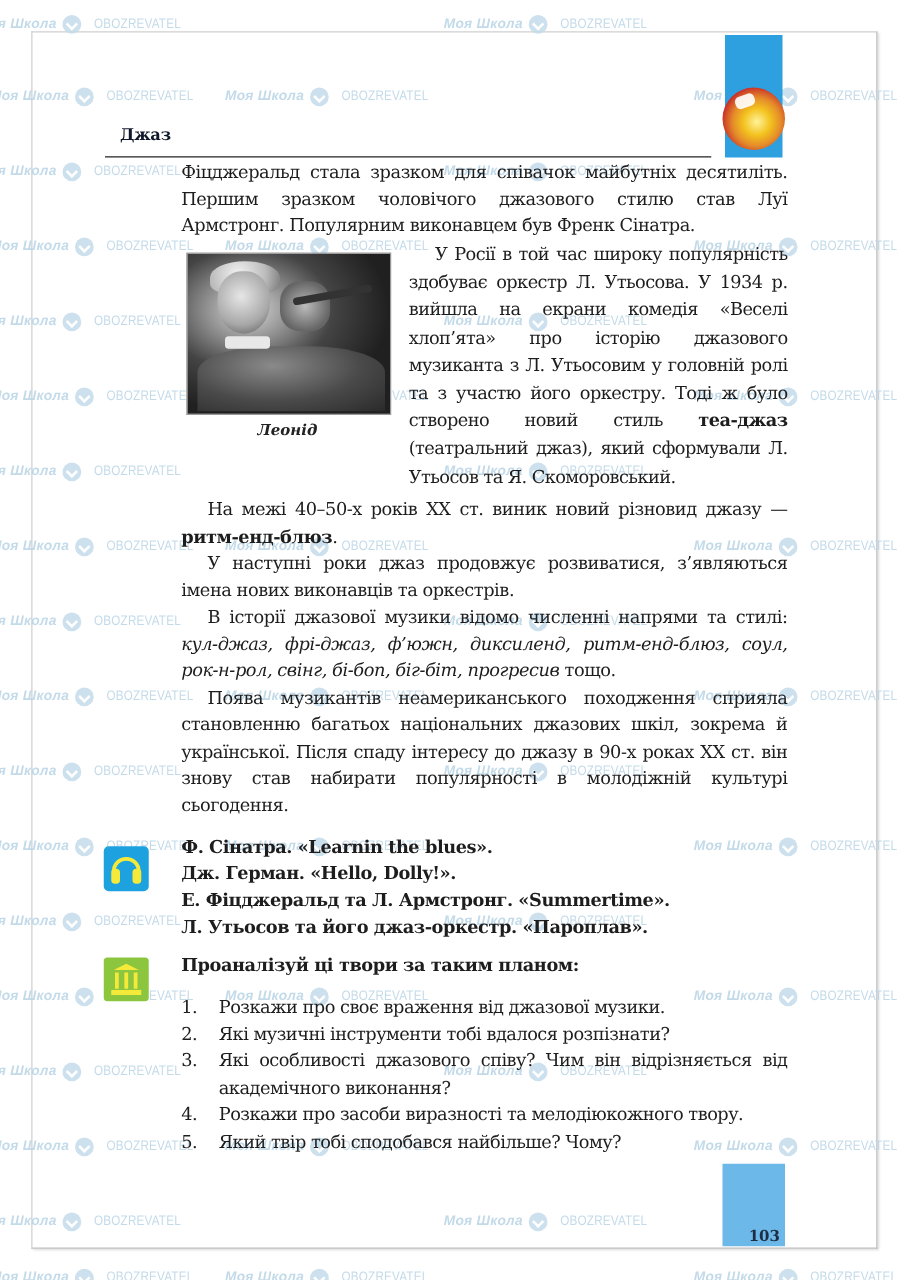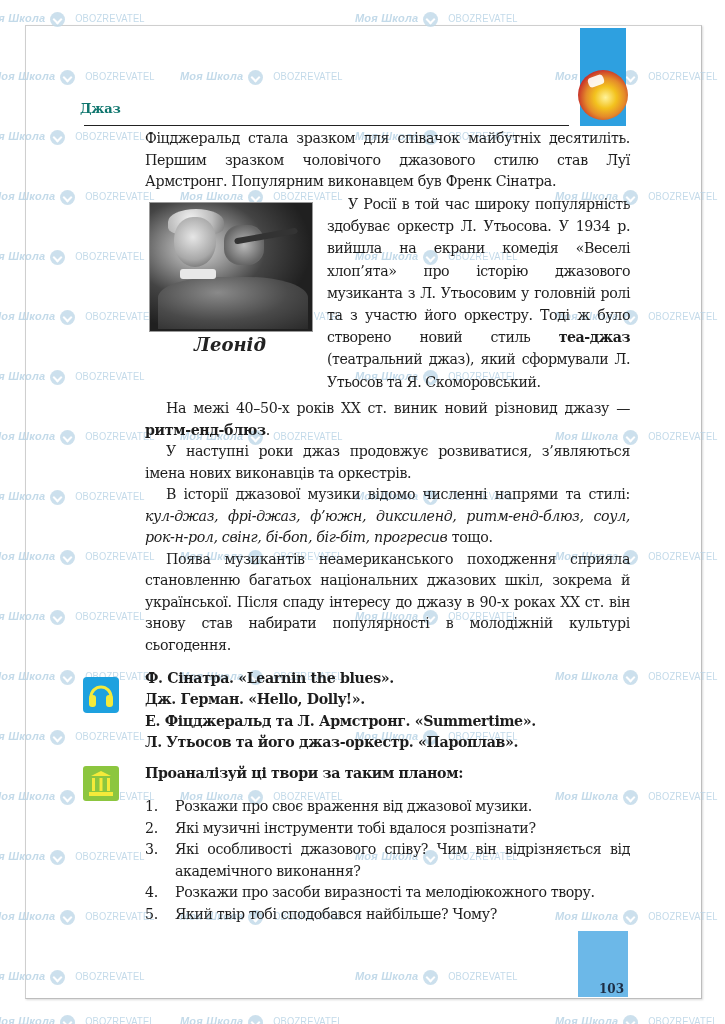--- a/index.html
+++ b/index.html
@@ -10,21 +10,21 @@
                 box-shadow:1px 1px 2px rgba(0,0,0,0.15); background:#fff; }
   .wm { position:absolute; font-family:"Liberation Sans",sans-serif; font-size:11px; color:#b9d4e6;
         white-space:nowrap; pointer-events:none; letter-spacing:0.2px; opacity:0.85; }
   .wm .ms { font-style:italic; font-weight:bold; margin-right:5px; }
   .wm .circ { display:inline-block; width:15px; height:15px; border-radius:50%; background:#c4dbea;
               vertical-align:middle; margin-right:4px; position:relative; }
   .wm .circ::after { content:""; position:absolute; left:4px; top:4px; width:5px; height:5px;
               border-left:2px solid #fff; border-bottom:2px solid #fff; transform:rotate(-45deg); }
   .wm .ob { font-family:"Liberation Sans",sans-serif; font-size:11px; transform:scaleX(0.85); display:inline-block; }
 
-  .header-title { position:absolute; left:80px; top:101px; font-size:13px; font-weight:bold; color:#0f766e;
+  .header-title { position:absolute; left:96px; top:101px; font-size:13px; font-weight:bold; color:#0f172a;
                   font-family:"DejaVu Serif",serif; letter-spacing:-0.2px; }
   .header-rule { position:absolute; left:84px; top:125px; width:485px; height:1px; background:#222; }
   .chapter-tab { position:absolute; left:580px; top:28px; width:46px; height:98px; background:#2ea0e0; }
   .chapter-emblem { position:absolute; left:578px; top:70px; width:50px; height:50px; border-radius:50%;
                     background:radial-gradient(circle at 55% 55%, #fff39a 0%, #f3c21e 28%, #e48a2a 50%, #c8302a 72%, #d9412f 100%); }
   .chapter-emblem::after { content:""; position:absolute; left:10px; top:6px; width:16px; height:10px; background:#fff; border-radius:4px; transform:rotate(-20deg); opacity:0.9; }
 
   .body-text { position:absolute; left:145px; width:485px; font-size:14.2px; line-height:21.5px;
                text-align:justify; color:#1d1d1d; font-family:"DejaVu Serif",serif; letter-spacing:-0.35px; }
   .body-text p { margin:0; }
@@ -38,21 +38,21 @@
   .photo .hair { position:absolute; left:18px; top:6px; width:56px; height:26px; border-radius:50% 50% 30% 30%;
                  background:radial-gradient(circle at 40% 40%, #f2f2f2, #bbb 60%, #777); }
   .photo .hands { position:absolute; left:74px; top:22px; width:40px; height:40px; border-radius:40%;
                   background:radial-gradient(circle, #bbb, #666 70%); }
   .photo .clarinet { position:absolute; left:84px; top:30px; width:64px; height:6px; background:#333;
                      transform:rotate(-10deg); border-radius:3px; }
   .photo .collar { position:absolute; left:30px; top:66px; width:36px; height:10px; background:#e8e8e8; border-radius:3px; }
   .photo .jacket { position:absolute; left:8px; top:74px; width:150px; height:52px; border-radius:40% 40% 0 0;
                    background:radial-gradient(ellipse at 40% 30%, #8a8a8a, #4a4a4a 55%, #2a2a2a); }
   .caption { position:absolute; left:149px; top:335px; width:162px; text-align:center; font-style:italic; font-weight:bold;
-             font-size:18px; line-height:19px; color:#222; font-family:"DejaVu Serif",serif; }
+             font-size:12px; line-height:19px; color:#222; font-family:"DejaVu Serif",serif; }
   .wrap-text { position:absolute; left:327px; top:193px; width:303px; font-size:14.2px; line-height:22.2px;
                text-align:justify; font-family:"DejaVu Serif",serif; letter-spacing:-0.45px; color:#1d1d1d; }
   .wrap-text p { margin:0; }
   .after { top:398px; }
   .bold { font-weight:bold; }
   .ital { font-style:italic; }
 
   .listen-icon { position:absolute; left:83px; top:677px; width:36px; height:36px; background:#1ea1df; border-radius:4px; }
   .analyze-icon { position:absolute; left:83px; top:766px; width:36px; height:35px; background:#8cc63f; border-radius:3px; }
   .listen-block { position:absolute; left:145px; top:668px; font-size:14.2px; line-height:21.4px; font-weight:bold;

